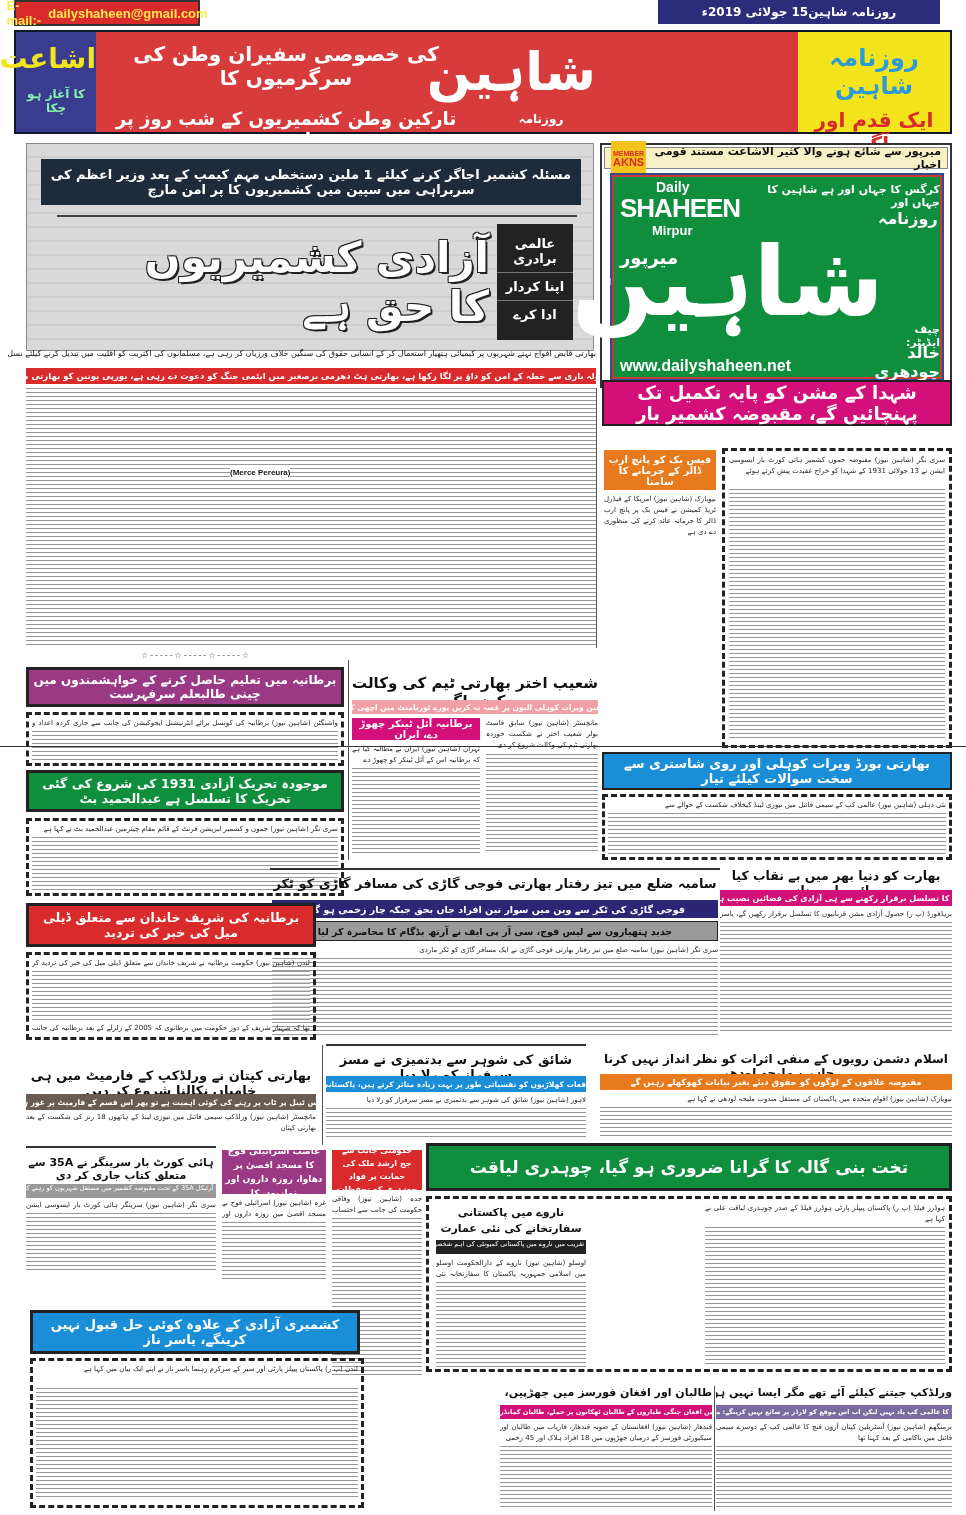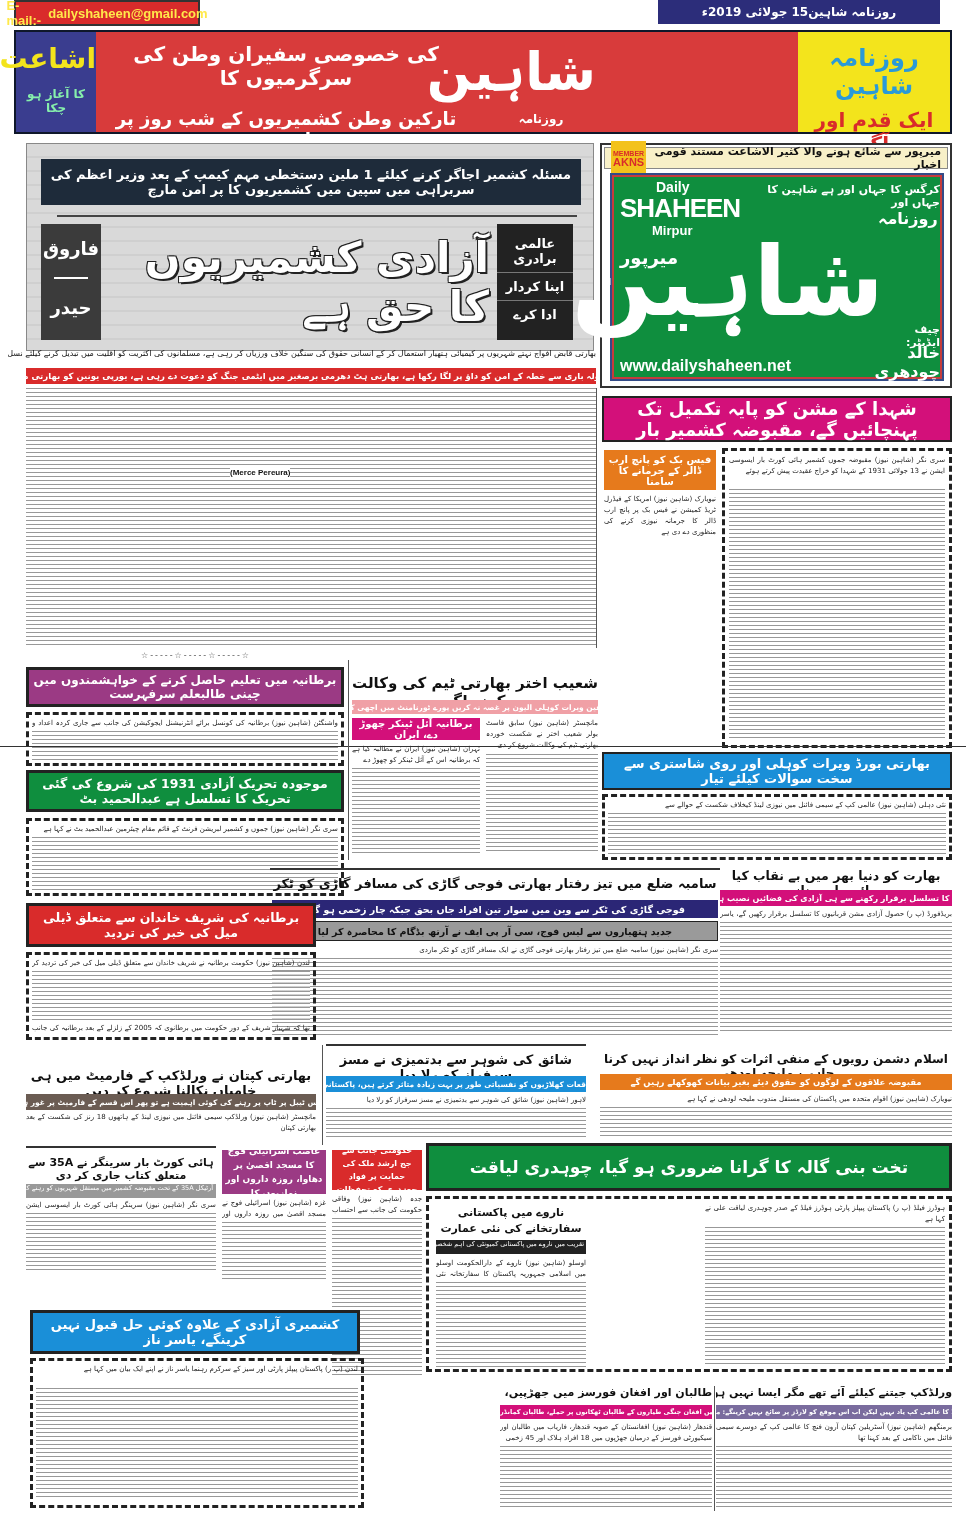--- a/index.html
+++ b/index.html
@@ -41,25 +41,20 @@
     <div style="color:#2a9ad8;font-size:24px;font-weight:bold;margin-top:12px;">روزنامہ شاہین</div>
     <div style="color:#d92b2b;font-size:20px;font-weight:bold;margin-top:8px;">ایک قدم اور آگے</div>
   </div>
 </div>
 
 <div class="abs" style="left:26px;top:143px;width:568px;height:208px;background:repeating-linear-gradient(to bottom,#d9d9d9 0,#d9d9d9 12px,#cfcfcf 12px,#cfcfcf 14px);border:1px solid #888;">
   <div class="abs urdu" style="left:14px;top:15px;width:540px;height:46px;background:#1e2b3a;color:#fff;font-size:13px;font-weight:bold;display:flex;align-items:center;justify-content:center;text-align:center;padding:0 6px;">
     <span>مسئلہ کشمیر اجاگر کرنے کیلئے 1 ملین دستخطی مہم کیمپ کے بعد وزیر اعظم کی سربراہی میں سپین میں کشمیریوں کا پر امن مارچ</span>
   </div>
   <div class="abs" style="left:30px;top:71px;width:520px;height:2px;background:#444;"></div>
-  <div class="abs urdu" style="left:14px;top:80px;width:60px;height:116px;background:#3b3b3b;color:#fff;font-weight:bold;text-align:center;">
-    <div style="font-size:18px;margin-top:14px;">فاروق</div>
-    <div style="width:34px;height:2px;background:#fff;margin:18px auto;"></div>
-    <div style="font-size:18px;">حیدر</div>
-  </div>
   <div class="abs urdu" style="left:84px;top:80px;width:378px;height:116px;display:flex;align-items:center;justify-content:center;">
     <span style="font-size:42px;font-weight:bold;color:#fff;text-shadow:2px 2px 0 #222,-1px -1px 0 #222,1px -1px 0 #222,-1px 1px 0 #222;">آزادی کشمیریوں کا حق ہے</span>
   </div>
   <div class="abs urdu" style="left:470px;top:80px;width:76px;height:116px;background:#222;color:#fff;font-size:13px;font-weight:bold;text-align:center;padding-top:6px;">
     <div style="padding:6px 0;border-bottom:1px solid #777;">عالمی برادری</div>
     <div style="padding:6px 0;border-bottom:1px solid #777;">اپنا کردار</div>
     <div style="padding:6px 0;">ادا کرے</div>
   </div>
 </div>
 <div class="abs urdu" style="left:8px;top:349px;width:588px;height:14px;font-size:8px;color:#111;white-space:nowrap;overflow:hidden;text-align:center;">بھارتی قابض افواج نہتے شہریوں پر کیمیائی ہتھیار استعمال کر کے انسانی حقوق کی سنگین خلاف ورزیاں کر رہی ہے، مسلمانوں کی اکثریت کو اقلیت میں تبدیل کرنے کیلئے نسل کشی کی جا رہی ہے عالمی برادری بھارت کو پابند کرے</div>
@@ -83,27 +78,27 @@
     <div class="abs urdu" style="left:130px;top:6px;color:#fff;font-size:11px;font-weight:bold;">کرگس کا جہاں اور ہے شاہین کا جہاں اور</div>
     <div class="abs urdu" style="left:264px;top:32px;color:#fff;font-size:16px;font-weight:bold;">روزنامہ</div>
     <div class="abs urdu" style="left:6px;top:70px;color:#fff;font-size:18px;font-weight:bold;">میرپور</div>
     <div class="abs urdu" style="left:60px;top:40px;width:210px;text-align:center;color:#fff;font-size:96px;font-weight:bold;line-height:130px;">شاہین</div>
     <div class="abs urdu" style="left:264px;top:146px;color:#fff;font-size:11px;font-weight:bold;">چیف ایڈیٹر:</div>
     <div class="abs urdu" style="left:250px;top:166px;color:#fff;font-size:16px;font-weight:bold;">خالد چودھری</div>
     <div class="abs" style="left:6px;top:180px;color:#fff;font-size:16px;font-weight:bold;font-family:'Liberation Sans',sans-serif;">www.dailyshaheen.net</div>
   </div>
 </div>
 
-<div class="abs urdu head-strip" style="left:602px;top:396px;width:350px;height:46px;background:#d3107a;border:2px solid #222;">
+<div class="abs urdu head-strip" style="left:602px;top:380px;width:350px;height:46px;background:#d3107a;border:2px solid #222;">
   <span style="font-size:18px;">شہدا کے مشن کو پایہ تکمیل تک پہنچائیں گے، مقبوضہ کشمیر بار</span>
 </div>
 <div class="abs urdu head-strip" style="left:604px;top:450px;width:112px;height:40px;background:#e67a1c;">
   <span style="font-size:10px;padding:0 4px;">فیس بک کو پانچ ارب ڈالر کے جرمانے کا سامنا</span>
 </div>
-<div class="abs txtcol" style="left:604px;top:494px;width:112px;height:200px;">نیویارک (شاہین نیوز) امریکا کے فیڈرل ٹریڈ کمیشن نے فیس بک پر پانچ ارب ڈالر کا جرمانہ نیوزی کرنے کی منظوری دے دی ہے</div>
+<div class="abs txtcol" style="left:604px;top:494px;width:112px;height:200px;">نیویارک (شاہین نیوز) امریکا کے فیڈرل ٹریڈ کمیشن نے فیس بک پر پانچ ارب ڈالر کا جرمانہ عائد کرنے کی منظوری دے دی ہے</div>
 <div class="abs dashbox" style="left:722px;top:448px;width:230px;height:300px;padding:4px;">
   <div class="txtcol" style="height:30px;">سری نگر (شاہین نیوز) مقبوضہ جموں کشمیر ہائی کورٹ بار ایسوسی ایشن نے 13 جولائی 1931 کے شہدا کو خراج عقیدت پیش کرتے ہوئے</div>
   <div class="lines" style="height:250px;margin-top:4px;"></div>
 </div>
 
 <div class="abs urdu head-strip" style="left:26px;top:667px;width:318px;height:40px;background:#9b3a84;border:3px solid #222;">
   <span style="font-size:12px;">برطانیہ میں تعلیم حاصل کرنے کے خواہشمندوں میں چینی طالبعلم سرفہرست</span>
 </div>
 <div class="abs dashbox" style="left:26px;top:712px;width:318px;height:54px;padding:3px;">
   <div class="txtcol" style="height:11px;">واشنگٹن (شاہین نیوز) برطانیہ کی کونسل برائے انٹرنیشنل ایجوکیشن کی جانب سے جاری کردہ اعداد و شمار</div>

